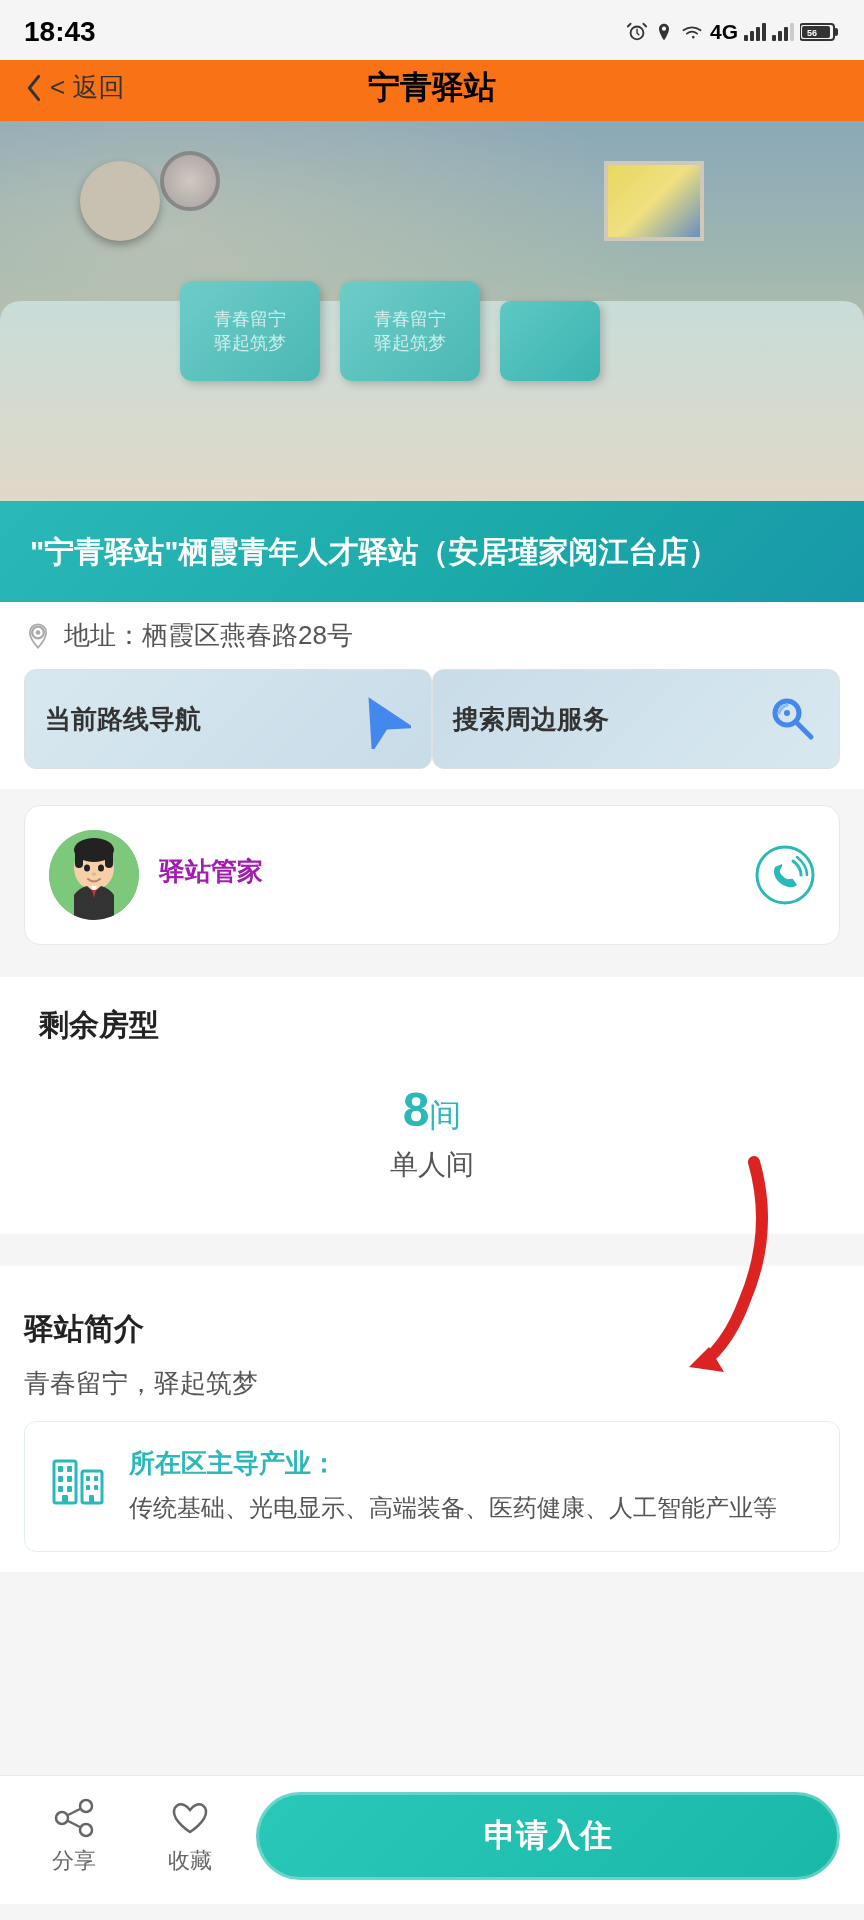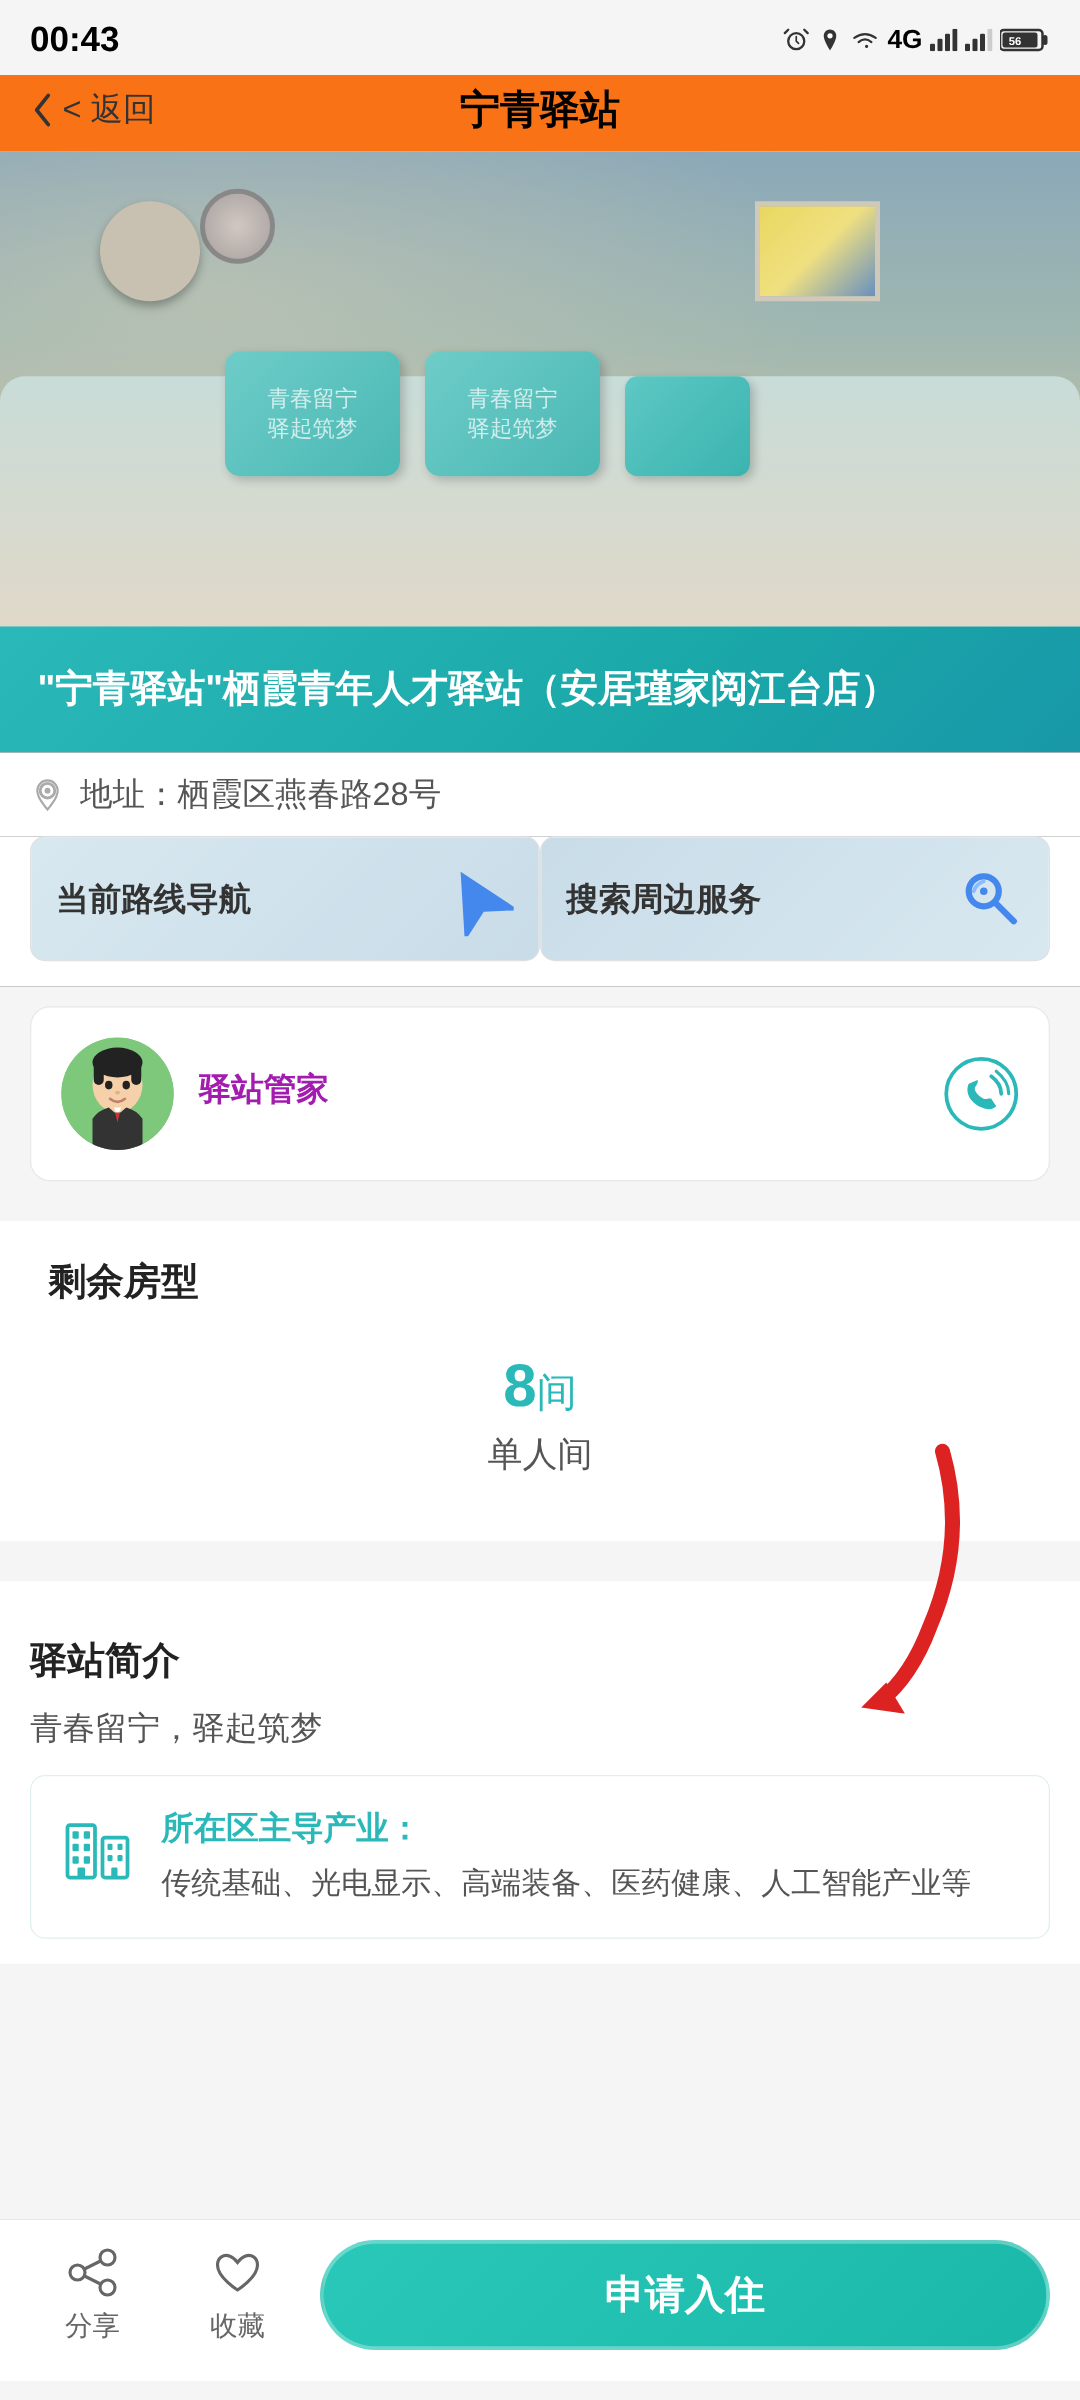--- a/index.html
+++ b/index.html
@@ -388,21 +388,21 @@
 
     
     svg { display: block; }
   </style>
 </head>
 <body>
 
 <div class="page-wrapper">
 
   <div class="status-bar">
-    <span class="status-time">00:43</span>
+    <span class="status-time">18:43</span>
     <div class="status-icons">
 
       <svg width="22" height="22" viewBox="0 0 24 24">
           <circle cx="12" cy="13" r="7" fill="none" stroke="#333" stroke-width="2"></circle>
           <path d="M12 9v4l2 2" stroke="#333" stroke-width="1.5" fill="none" stroke-linecap="round"></path>
           <path d="M5 3L2 6M19 3l3 3" stroke="#333" stroke-width="2" stroke-linecap="round"></path>
         </svg>
 
       <svg width="20" height="22" viewBox="0 0 24 24">
           <path d="M12 2C8.686 2 6 4.686 6 8c0 5.25 6 14 6 14s6-8.75 6-14c0-3.314-2.686-6-6-6z" fill="#333"></path>
@@ -465,21 +465,21 @@
         </div>
         <div class="hero-pillow3"></div>
       </div>
     </div>
   </div>
 
   <div class="title-banner">
     <div class="title-banner-text">"宁青驿站"栖霞青年人才驿站（安居瑾家阅江台店）</div>
   </div>
 
-  <div style="background:#000000;">
+  <div style="background:#ec4899;">
     <div class="address-row">
       <svg width="28" height="28" viewBox="0 0 24 24">
         <circle cx="12" cy="9" r="5" fill="none" stroke="#aaa" stroke-width="2"></circle>
         <circle cx="12" cy="9" r="2" fill="#aaa"></circle>
         <path d="M12 2C8.134 2 5 5.134 5 9c0 5.25 7 13 7 13s7-7.75 7-13c0-3.866-3.134-7-7-7z" fill="none" stroke="#aaa" stroke-width="1.5"></path>
       </svg>
       <span>地址：栖霞区燕春路28号</span>
     </div>
 
     <div class="map-buttons">

